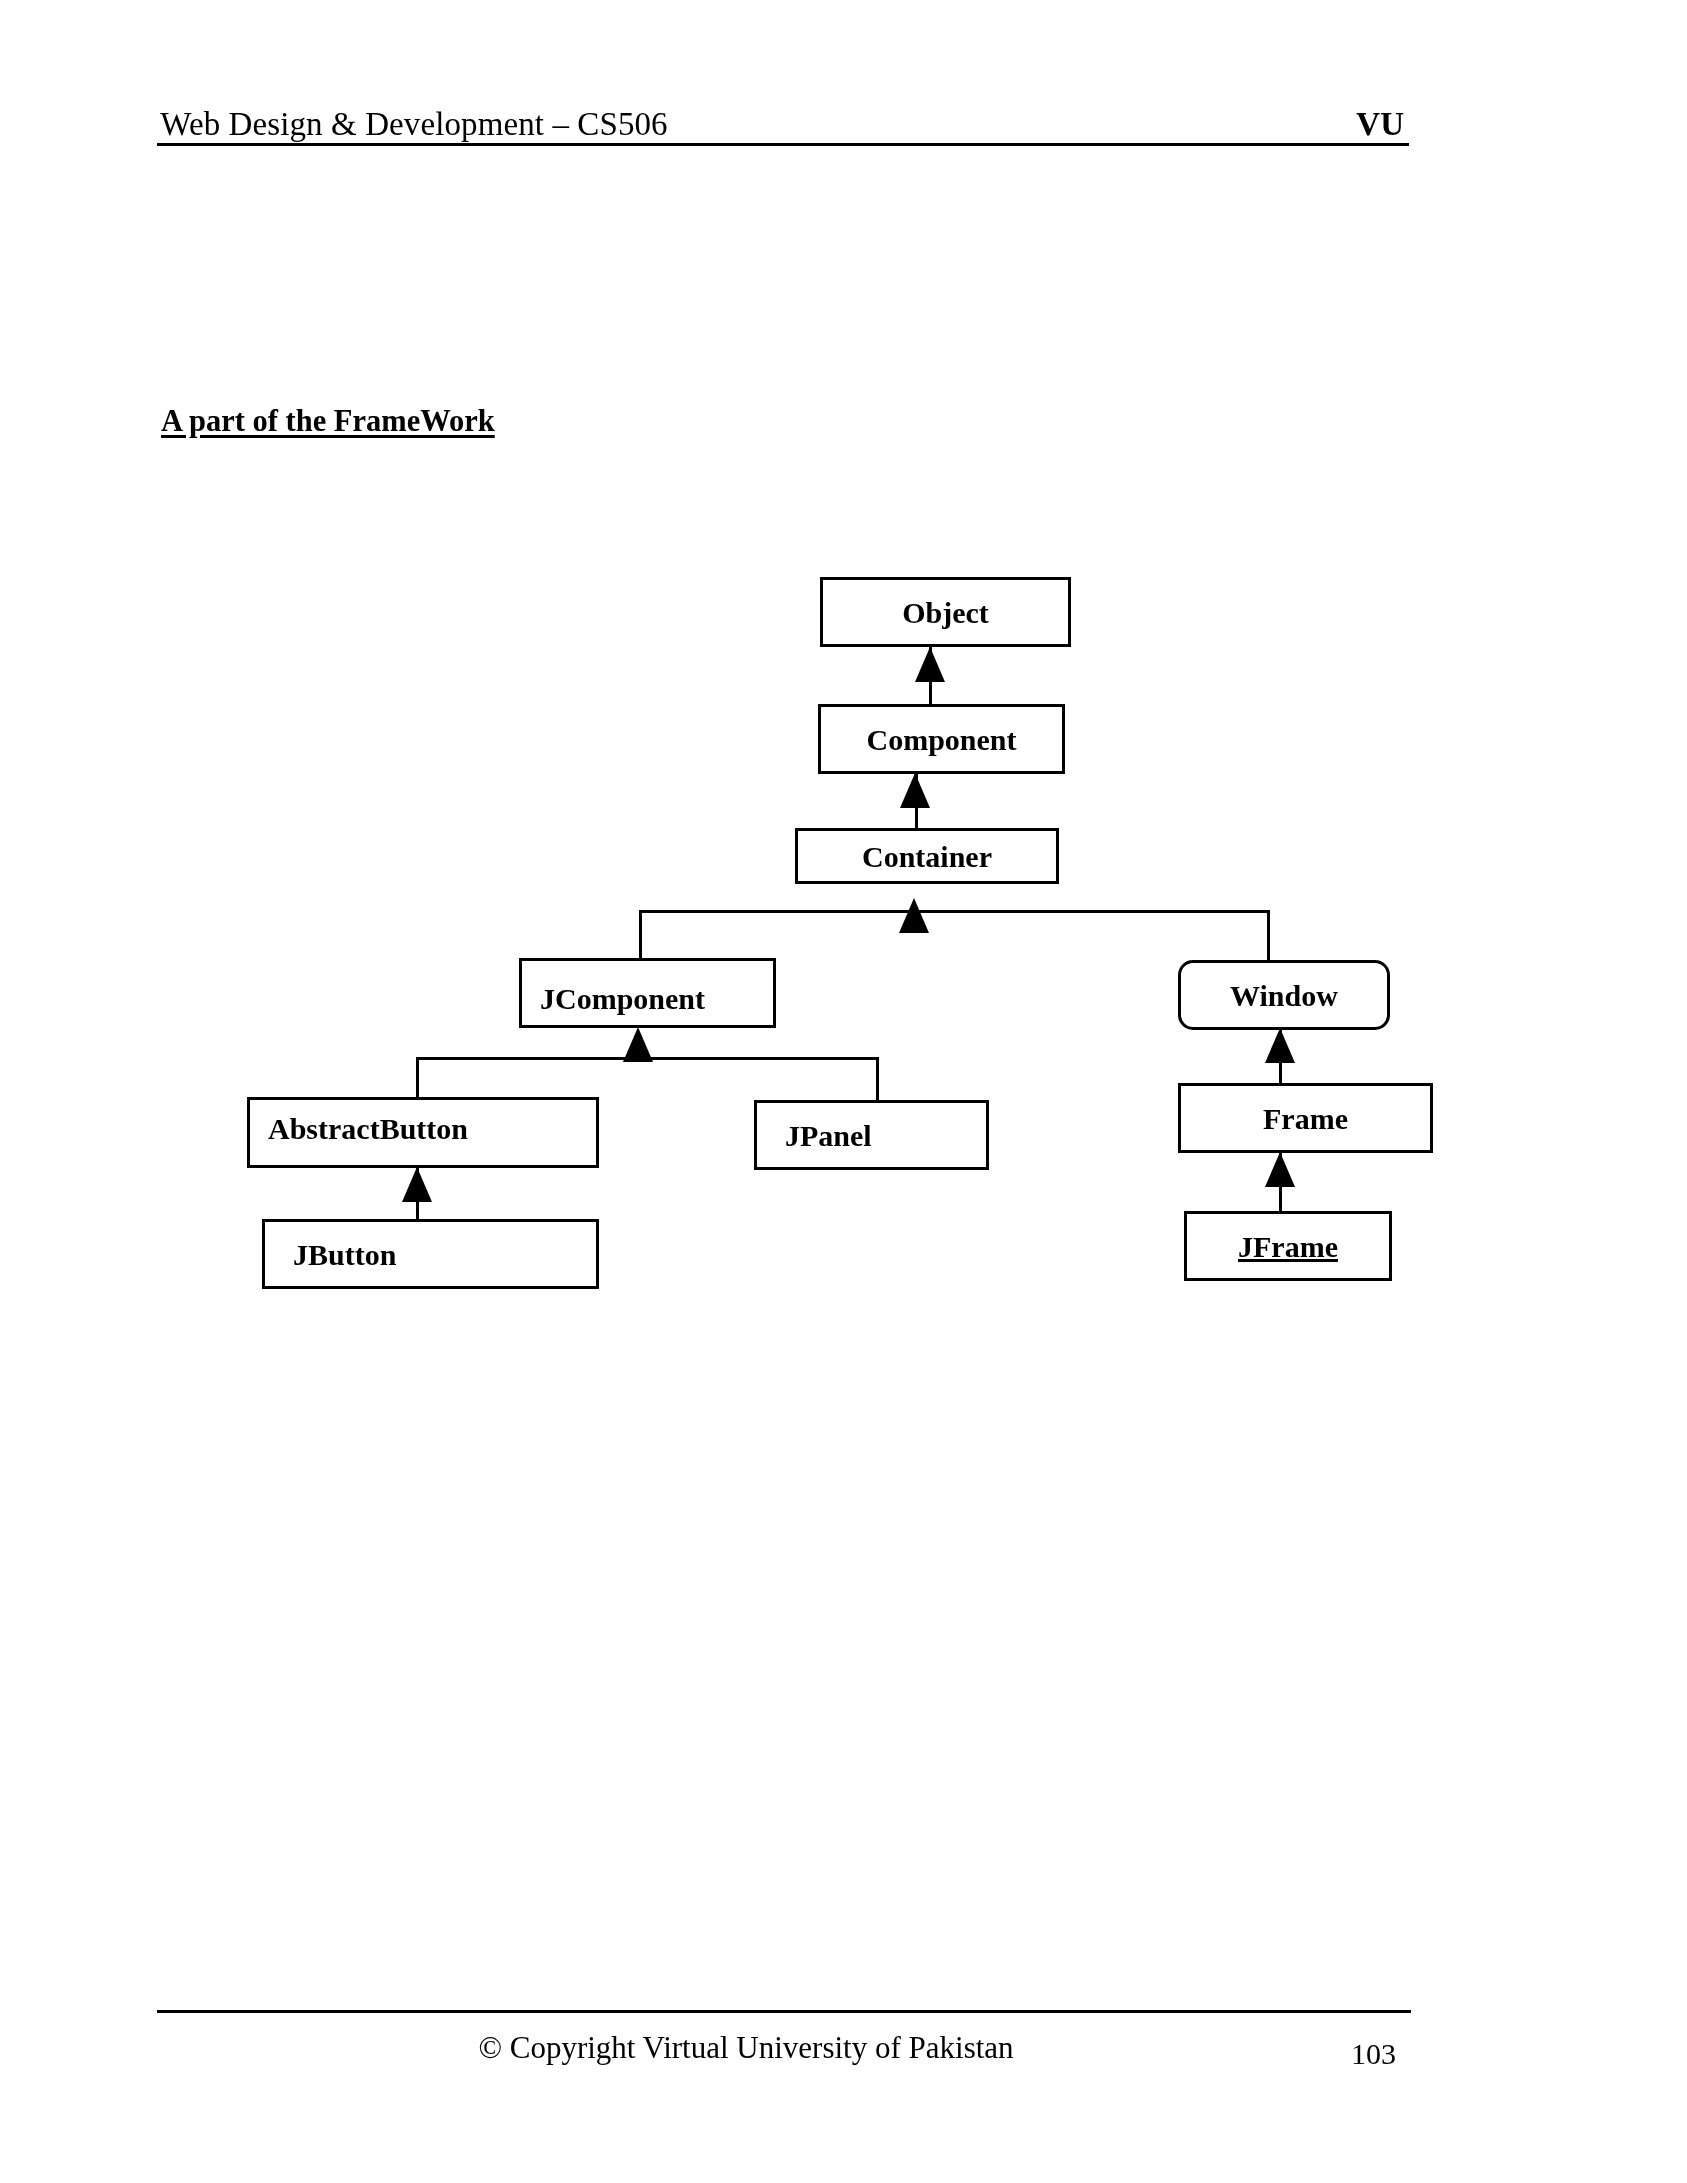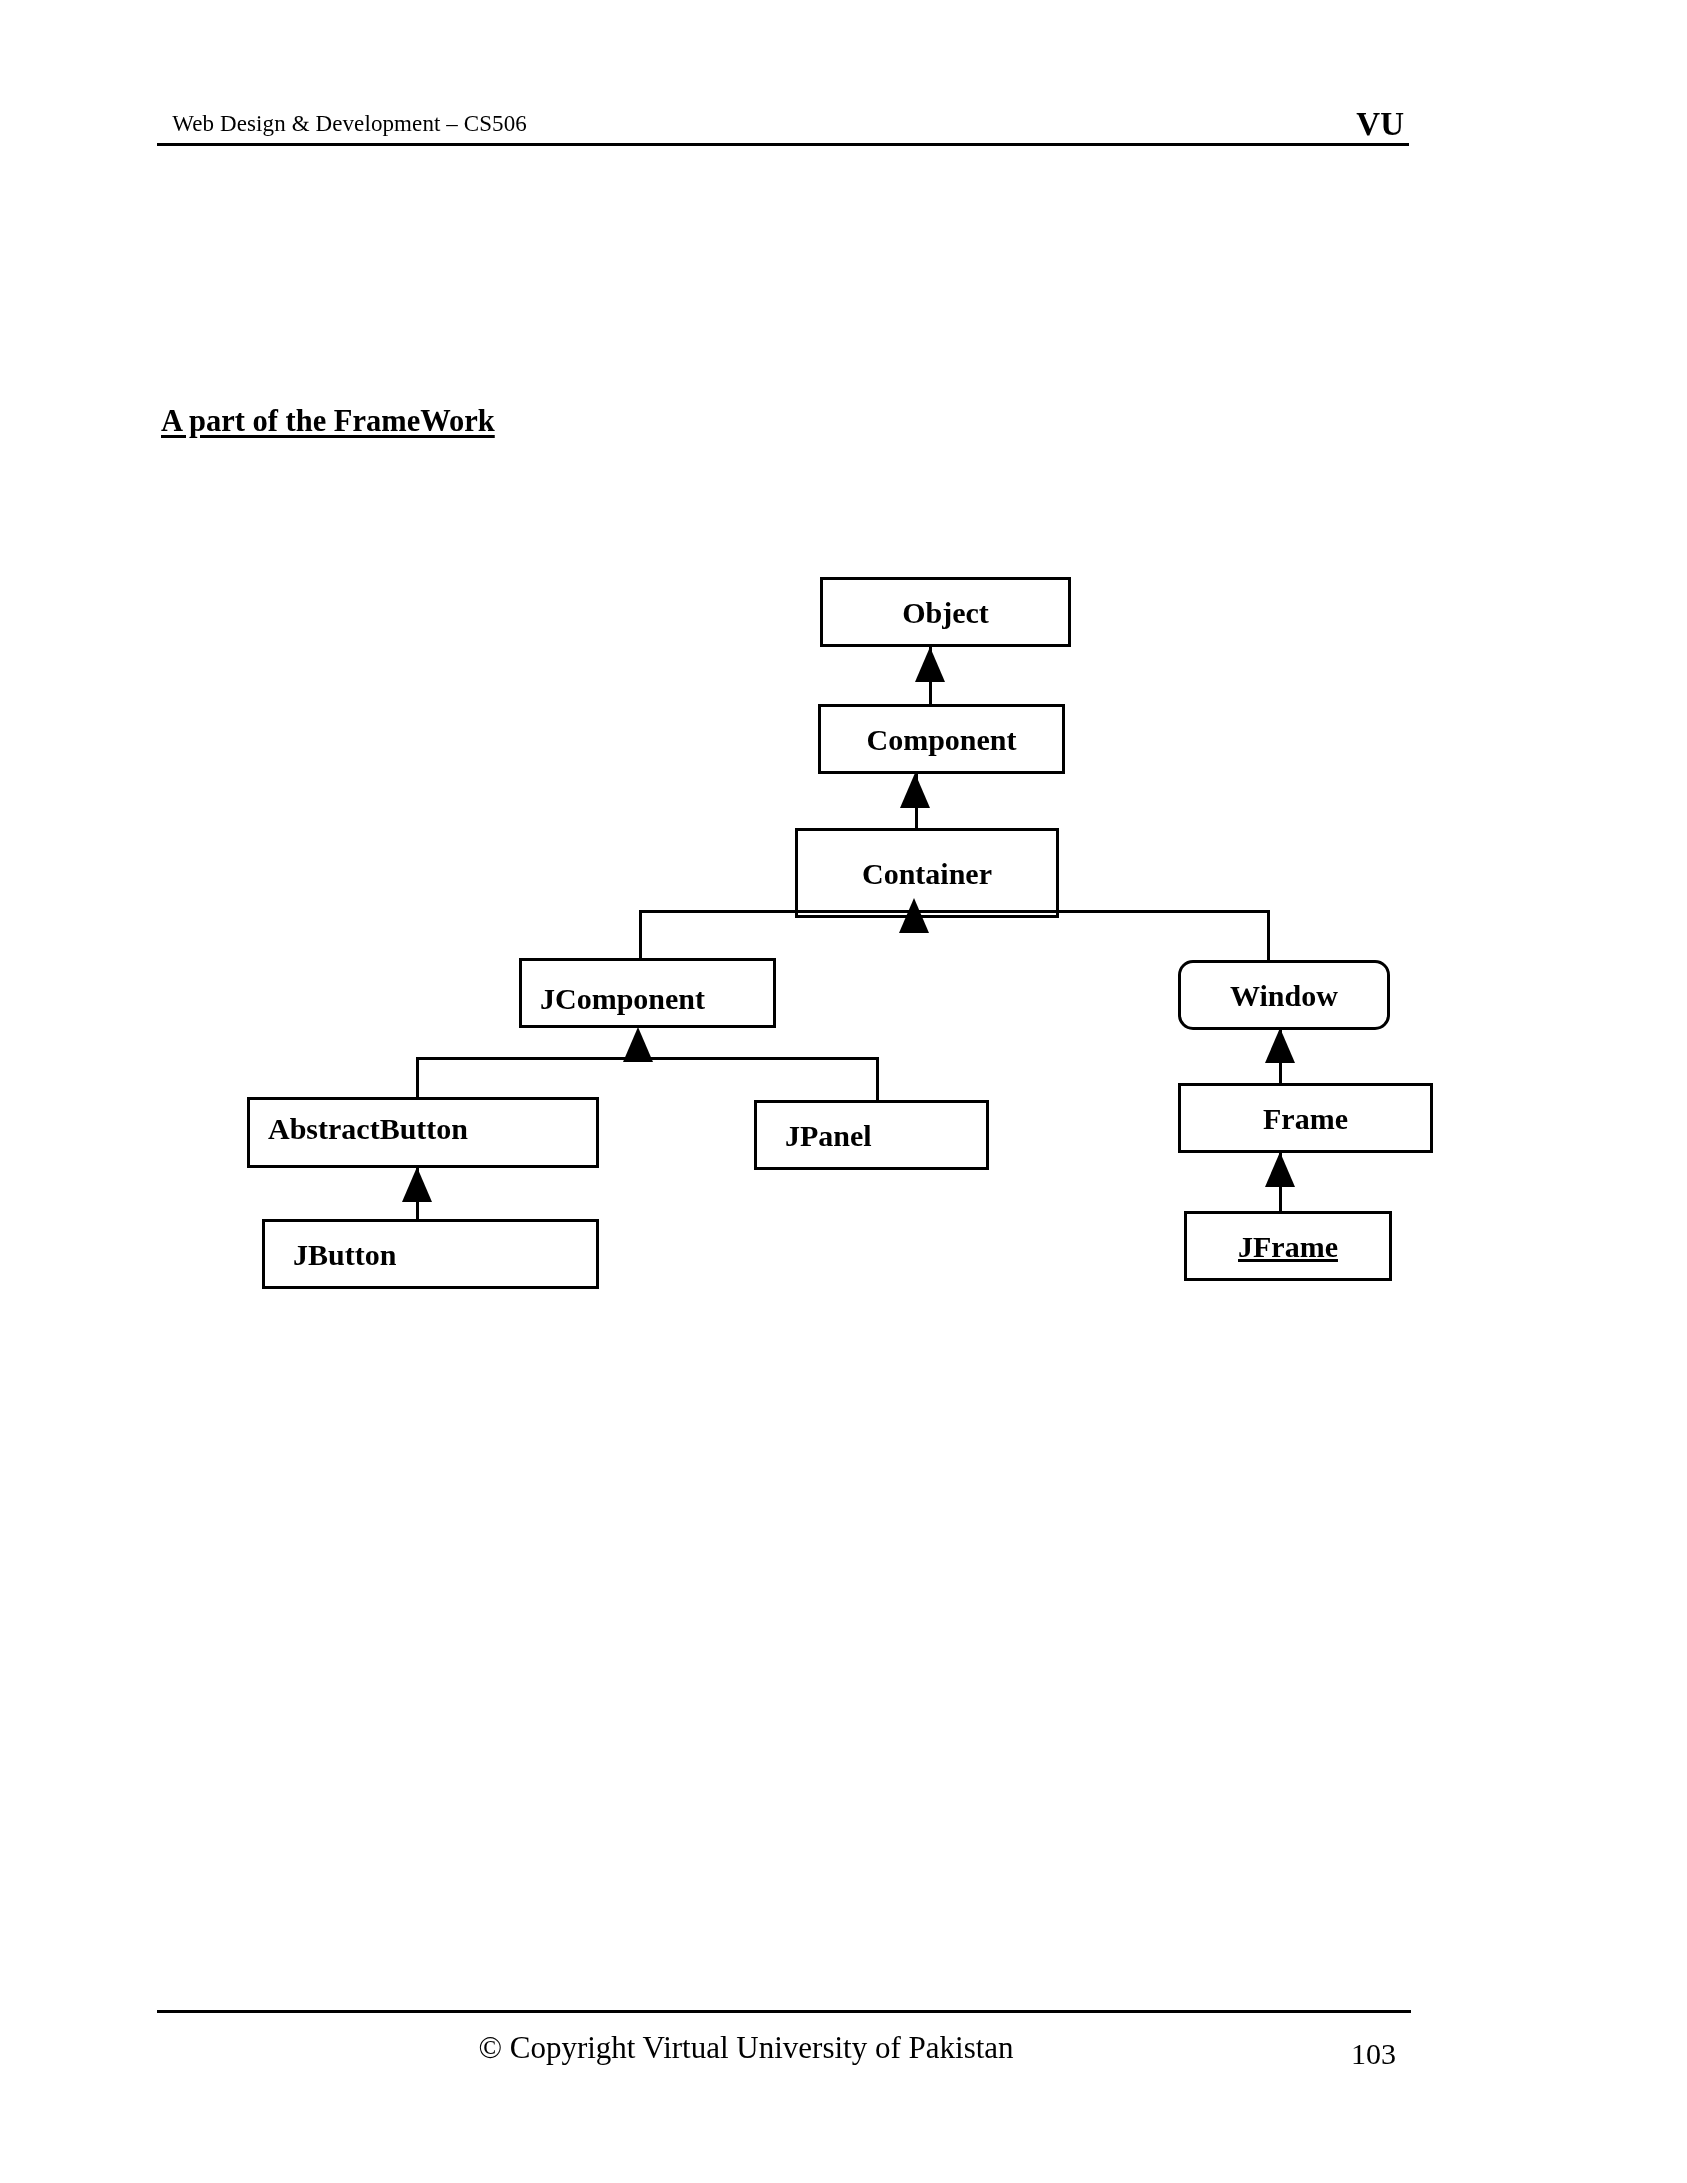--- a/index.html
+++ b/index.html
@@ -25,25 +25,24 @@
     left: 157px;
     top: 89px;
     width: 1252px;
     height: 54px;
     border-bottom: 3.3px solid #000000;
     display: flex;
     align-items: flex-end;
     justify-content: space-between;
   }
   #header .hdr-left {
-    font-size: 23px;
+    font-size: 33px;
     line-height: 38px;
     letter-spacing: 0.1px;
     padding-left: 3.3px;
-    margin-left: 12px;
   }
   #header .hdr-right {
     font-size: 33px;
     line-height: 38px;
     font-weight: bold;
     padding-right: 5px;
   }
 
   
   #intro-paragraph {
@@ -180,21 +179,21 @@
     <div class="edge-v" style="left:929px; top:647px; height:59px;"></div>
     <div class="arrow-up" style="left:915px; top:647px;"></div>
 
     <div class="node center" style="left:818px; top:704px; width:247px; height:70px;">
       <span class="node-label">Component</span>
     </div>
 
     <div class="edge-v" style="left:915px; top:774px; height:56px;"></div>
     <div class="arrow-up" style="left:900px; top:773px;"></div>
 
-    <div class="node center" style="left:795px; top:828px; width:264px; height:90px;">
+    <div class="node center" style="left:795px; top:828px; width:264px; height:56px;">
       <span class="node-label">Container</span>
     </div>
 
     <div class="arrow-up" style="left:899px; top:898px;"></div>
     <div class="edge-h" style="left:639px; top:910px; width:631px;"></div>
     <div class="edge-v" style="left:639px; top:910px; height:51px;"></div>
     <div class="edge-v" style="left:1267px; top:910px; height:51px;"></div>
 
     <div class="node topleft" style="left:519px; top:958px; width:257px; height:70px;align-items:center;">
       <span class="node-label">JComponent</span>

